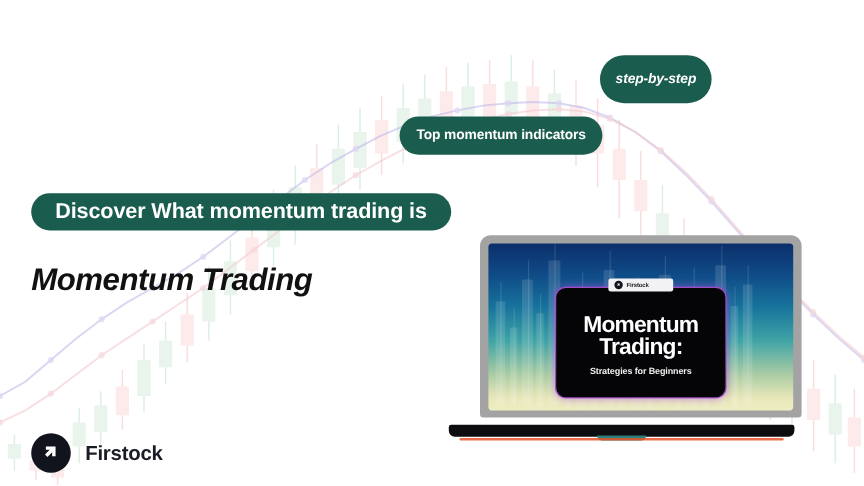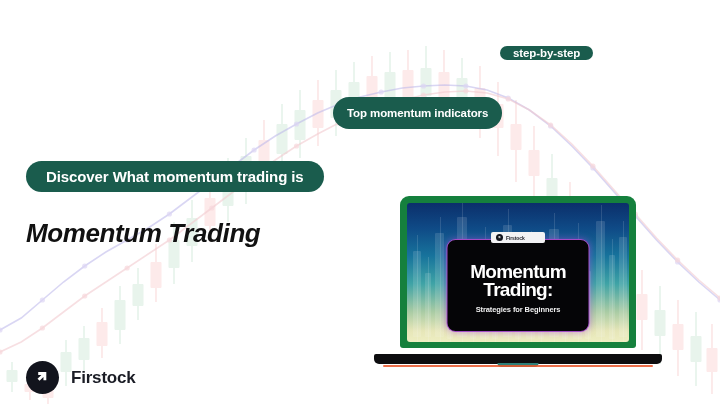--- a/index.html
+++ b/index.html
@@ -44,33 +44,34 @@
     white-space: nowrap;
     letter-spacing: -0.1px;
   }
   .pill-dark { background: #1a5c4d; }
   .pill-muted { background: #79a79a; }
 
   #pill-discover {
     left: 26px; top: 161px;
     height: 31px;
     padding: 0 20px;
-    font-size: 15px;
+    font-size: 18px;
   }
   #pill-indicators {
     left: 333px; top: 97px;
     height: 32px;
     padding: 0 14px;
     font-size: 11.5px;
   }
   #pill-stepbystep {
     left: 500px; top: 46px;
-    height: 14px;
+    height: 40px;
     padding: 0 13px;
     font-size: 11.5px;
+    font-style: italic;
   }
   #pill-trends {
     left: 528px; top: 131px;
     height: 26px;
     padding: 0 16px;
     font-size: 11px;
   }
 
   
   #headline {
@@ -113,22 +114,22 @@
   
   #laptop {
     position: absolute;
     left: 374px; top: 196px;
     width: 288px; height: 176px;
     z-index: 3;
   }
   #laptop-lid {
     position: absolute;
     left: 26px; top: 0;
-    width: 236px; height: 152px;
-    background: #15803d;
+    width: 268px; height: 152px;
+    background: #a3a3a3;
     border-radius: 9px 9px 3px 3px;
     padding: 7px 7px 6px 7px;
   }
   #laptop-screen {
     position: relative;
     width: 100%; height: 100%;
     border-radius: 3px;
     overflow: hidden;
     background: linear-gradient(180deg,
         #0b2f6b 0%, #0f4a86 18%, #17739c 38%,

